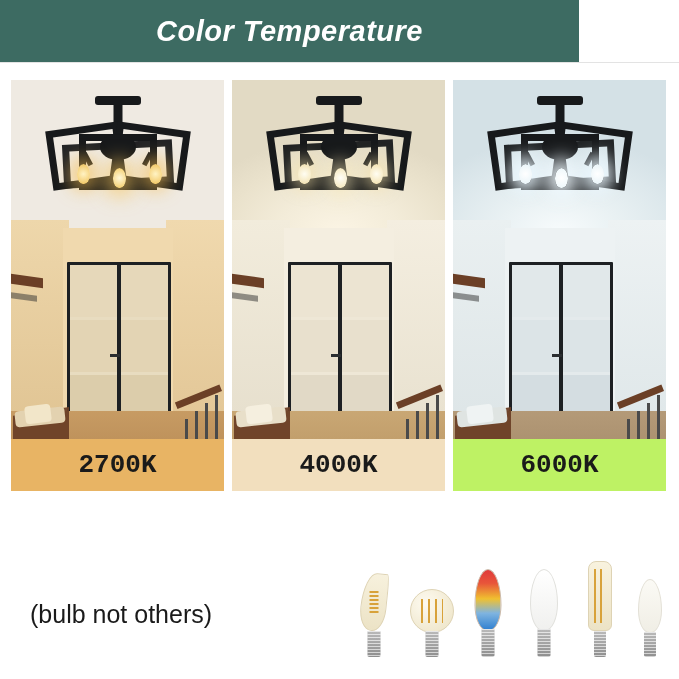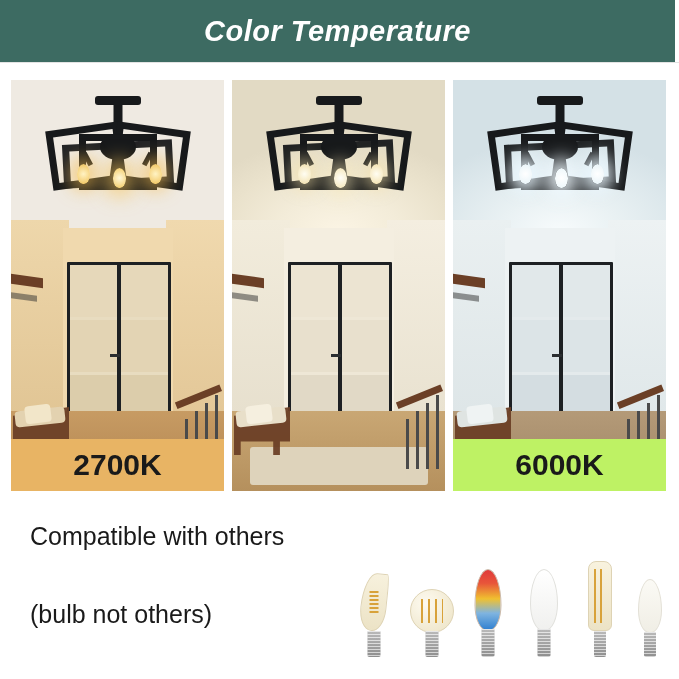--- a/index.html
+++ b/index.html
@@ -13,21 +13,21 @@
   .page {
     position: relative;
     width: 679px; height: 679px;
     background: #ffffff;
   }
 
   
   .banner {
     position: absolute;
     left: 0; top: 0;
-    width: 675px; height: 62px;
+    width: 579px; height: 62px;
     background: #3d6b62;
     display: flex;
     align-items: center;
     justify-content: center;
   }
   .banner-title {
     color: #ffffff;
     font-size: 29px;
     font-weight: bold;
     font-style: italic;
@@ -165,22 +165,22 @@
   .bulb-arm {
     position: absolute; width: 5px; height: 14px; background: #17191b;
   }
 
   
   .label-strip {
     position: absolute; left: 0; bottom: 0; width: 213px; height: 52px;
     display: flex; align-items: center; justify-content: center;
   }
   .label-text {
-    font-size: 30px; font-weight: bold; color: #1a1a1a;
-    font-family: Liberation Sans, sans-serif;
+    font-size: 26px; font-weight: bold; color: #1a1a1a;
+    font-family: Liberation Mono, monospace;
   }
 
   
   .bottom {
     position: absolute; left: 0; top: 500px; width: 679px; height: 179px;
   }
   .b-line {
     position: absolute;
     font-size: 25px;
     color: #1a1a1a;
@@ -330,20 +330,23 @@
           <div class="sq sq4"></div>
           <div class="hub"></div>
           <div class="bulb-arm" style="left:52px;top:62px;transform:rotate(-28deg);"></div>
           <div class="bulb-arm" style="left:112px;top:62px;transform:rotate(28deg);"></div>
           <div class="bulb-arm" style="left:82px;top:66px;"></div>
           <div class="bulb" style="left:44px;top:74px;background:radial-gradient(circle,#fffdf2,#f2dfa8);box-shadow:0 0 14px 7px rgba(248,228,170,.5);"></div>
           <div class="bulb" style="left:80px;top:78px;background:radial-gradient(circle,#fffef8,#f5e6b6);box-shadow:0 0 16px 8px rgba(250,234,184,.55);"></div>
           <div class="bulb" style="left:116px;top:74px;background:radial-gradient(circle,#fffdf2,#f2dfa8);box-shadow:0 0 14px 7px rgba(248,228,170,.5);"></div>
         </div>
       </div>
+      <div class="label-strip" style="background:#f2dfbe;">
+        <span class="label-text">4000K</span>
+      </div>
     </div>
 
     <div class="card">
       <div class="scene">
         <div class="ceiling" style="background:radial-gradient(ellipse 150px 95px at 50% 100%, #f7fbfc 0%, #e9f1f3 40%, #dde8ec 75%, #d4e1e6 100%);"></div>
         <div class="wall-left" style="background:linear-gradient(180deg,#eaf0f1,#dde5e7);"></div>
         <div class="wall-right" style="background:linear-gradient(180deg,#edf2f3,#dfe7e9);"></div>
         <div class="wall-back" style="background:#edf2f3;"></div>
 
         <div class="door-frame">
@@ -391,21 +394,20 @@
         </div>
       </div>
       <div class="label-strip" style="background:#bef264;">
         <span class="label-text">6000K</span>
       </div>
     </div>
 
   </div>
 
   <div class="bottom">
-    <div class="b-line b-line1">Compatible with others</div>
     <div class="b-line b-line3">(bulb not others)</div>
   </div>
 
   <div class="bulbs">
 
     <div class="blb" style="left:0px;width:44px;height:86px;">
       <div class="glass" style="bottom:26px;width:26px;height:58px;background:linear-gradient(180deg,#f7f1dd,#ece3c6);border-radius:60% 10% 55% 55% / 70% 35% 45% 45%;transform:translateX(-50%) rotate(6deg);border:1px solid #ded3b4;"></div>
       <div class="filament" style="bottom:44px;width:9px;height:22px;background:repeating-linear-gradient(180deg,#d8a23a 0 2px,transparent 2px 4px);"></div>
       <div class="base" style="width:13px;height:26px;"></div>
     </div>

